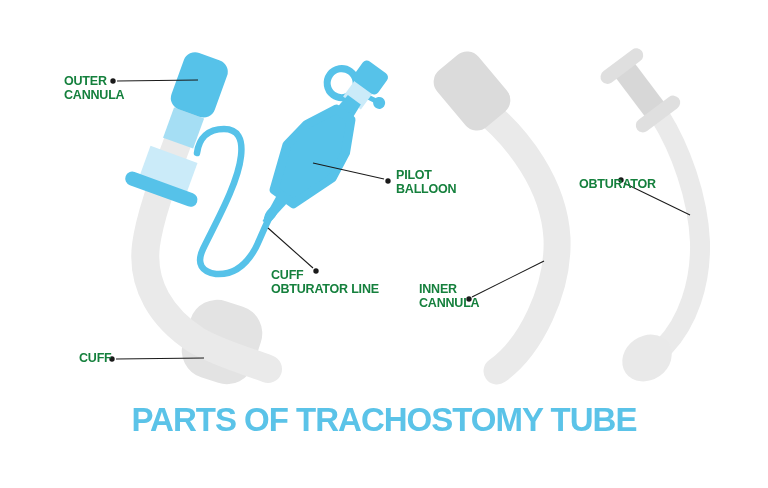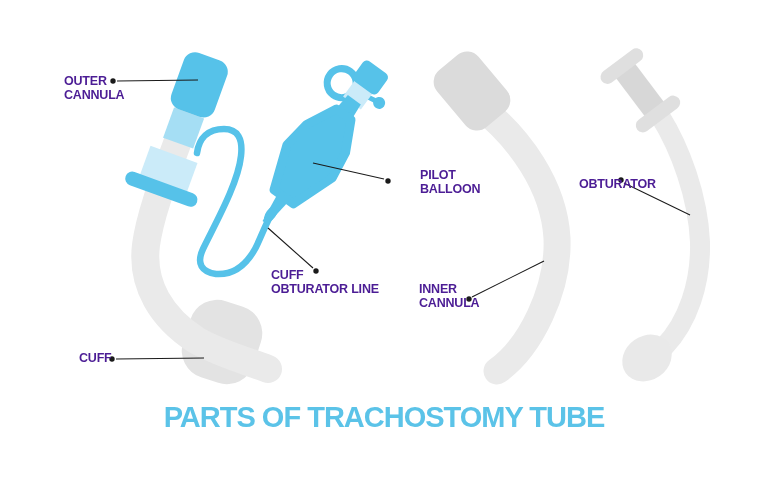--- a/index.html
+++ b/index.html
@@ -10,30 +10,30 @@
     overflow:hidden;
     font-family:"Liberation Sans", sans-serif;
   }
   .diagram{position:absolute;left:0;top:0;width:768px;height:488px;}
   .label{
     position:absolute;
     font-weight:bold;
     font-size:12.5px;
     line-height:14px;
     letter-spacing:-0.2px;
-    color:#4c1d95;
+    color:#15803d;
     white-space:nowrap;
   }
   .label span{display:block;}
   .title{
     position:absolute;
     left:0;top:403px;width:768px;
     text-align:center;
     font-weight:bold;
-    font-size:29px;
+    font-size:33px;
     line-height:1;
     letter-spacing:-1px;
     color:#5BC3E8;
   }
 </style>
 </head>
 <body>
 
 <div class="stage">
 
@@ -91,21 +91,21 @@
       <circle cx="469" cy="299" r="2.7"></circle>
       <circle cx="621" cy="180" r="2.7"></circle>
     </g>
   </svg>
 
   <div class="label" style="left:64px;top:74px;">
     <span>OUTER</span>
     <span>CANNULA</span>
   </div>
 
-  <div class="label" style="left:396px;top:168px;margin-left:24px;">
+  <div class="label" style="left:396px;top:168px;">
     <span>PILOT</span>
     <span>BALLOON</span>
   </div>
 
   <div class="label" style="left:271px;top:268px;">
     <span>CUFF</span>
     <span>OBTURATOR LINE</span>
   </div>
 
   <div class="label" style="left:79px;top:351px;">

